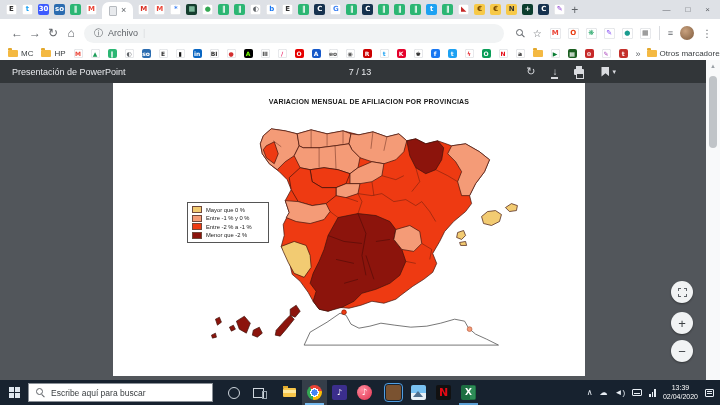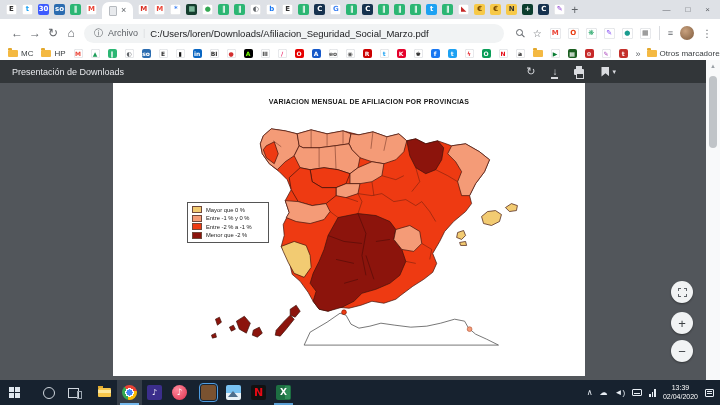--- a/index.html
+++ b/index.html
@@ -180,21 +180,20 @@
 
   <div class="toolbar">
     <span class="navbtn">←</span>
     <span class="navbtn">→</span>
     <span class="navbtn">↻</span>
     <span class="navbtn">⌂</span>
     <div class="addr">
       <span class="info">ⓘ</span>
       <span class="label">Archivo</span>
       <span class="sep">|</span>
-      <span class="url">C:/Users/loren/Downloads/Afiliacion_Seguridad_Social_Marzo.pdf</span>
     </div>
     <div class="tb-right">
       <span class="mag"></span>
       <span class="star">☆</span>
       <span id="ext-icons" style="display:flex;gap:7px;align-items:center">
           <span class="fav" style="background: rgb(255, 255, 255); color: rgb(234, 67, 53); box-shadow: rgb(208, 211, 216) 0px 0px 0px 0.5px inset;">M</span>
           <span class="fav" style="background: rgb(255, 255, 255); color: rgb(232, 56, 13); box-shadow: rgb(208, 211, 216) 0px 0px 0px 0.5px inset;">O</span>
           <span class="fav" style="background: rgb(255, 255, 255); color: rgb(26, 162, 96); box-shadow: rgb(208, 211, 216) 0px 0px 0px 0.5px inset;">❋</span>
           <span class="fav" style="background: rgb(255, 255, 255); color: rgb(123, 63, 242); box-shadow: rgb(208, 211, 216) 0px 0px 0px 0.5px inset;">✎</span>
           <span class="fav" style="background: rgb(255, 255, 255); color: rgb(26, 156, 143); box-shadow: rgb(208, 211, 216) 0px 0px 0px 0.5px inset;">●</span>
@@ -320,21 +319,22 @@
     <div class="bm-right">
       <span class="chev">»</span>
       <span class="bm">
         <span class="folder"></span>
         <span>Otros marcadores</span>
       </span>
     </div>
   </div>
 
   <div class="pdfbar">
-    <span class="pdftitle">Presentación de Downloads</span>
+    <span class="pagenum">7 / 13</span>
+    <span class="pdftitle">Presentación de PowerPoint</span>
     <div class="pdficons">
       <span class="g">↻</span>
       <span class="dl">↓</span>
       <span class="printer"></span>
       <span style="display:flex;align-items:center;gap:3px">
         <span class="bkm"></span>
         <span class="caret">▾</span>
       </span>
     </div>
   </div>
@@ -414,20 +414,24 @@
 
   <div class="taskbar">
     <div class="startbtn">
       <span class="winlogo">
           <i></i>
           <i></i>
           <i></i>
           <i></i>
         </span>
     </div>
+    <div class="tsearch">
+      <span class="mag" style="--c:#444"></span>
+      <span>Escribe aquí para buscar</span>
+    </div>
     <div class="tile" style="margin-left:8px">
         <span class="cortana"></span>
       </div>
     <div class="tile">
         <span class="taskview"></span>
       </div>
     <div class="tile" style="margin-left:6px">
         <span class="efold"></span>
       </div>
     <div class="tile activeapp">

